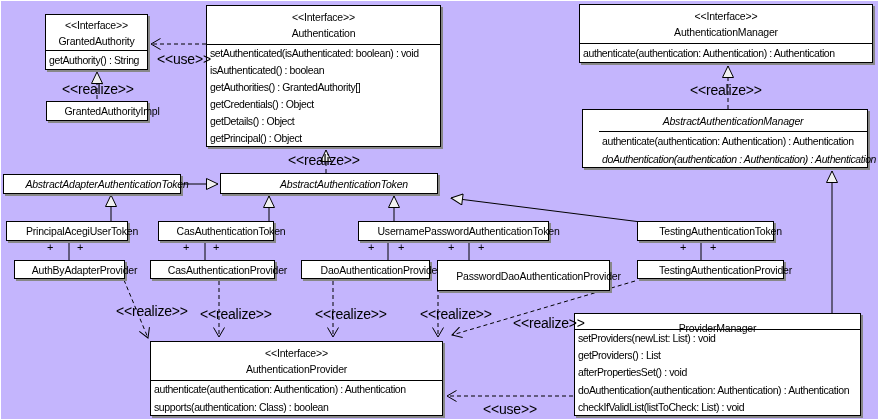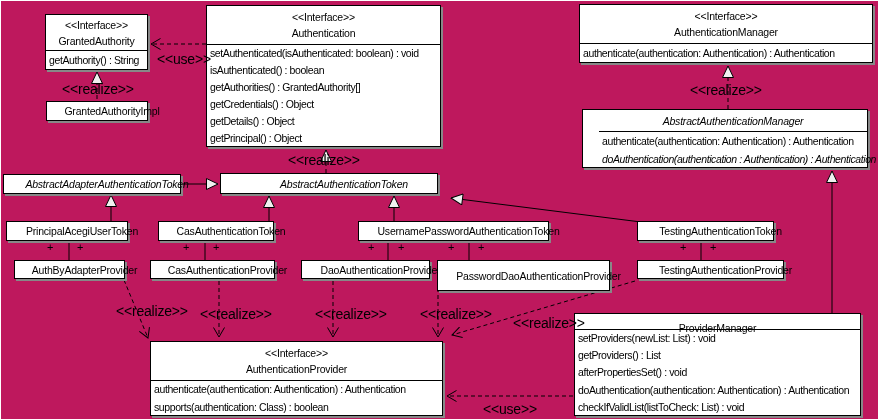--- a/index.html
+++ b/index.html
@@ -1,18 +1,18 @@
 <!DOCTYPE html>
 <html><head>
 <meta charset="utf-8">
 <style>
   html,body{margin:0;padding:0;background:#d8d8d8;}
   #stage{
     position:relative;width:878px;height:419px;overflow:hidden;
-    background:#be185d;
+    background:#c4b5fd;
     border-top:1px solid #ffffff;border-left:1px solid #ffffff;
     box-sizing:border-box;
     font-family:"Liberation Sans", sans-serif;
     color:#000;
   }
   #wires{position:absolute;left:0;top:0;width:878px;height:419px;z-index:1;pointer-events:none;}
   .box{
     position:absolute;background:#fff;border:1px solid #000;
     box-shadow:2px 2px 0 #888;z-index:2;box-sizing:border-box;
   }

